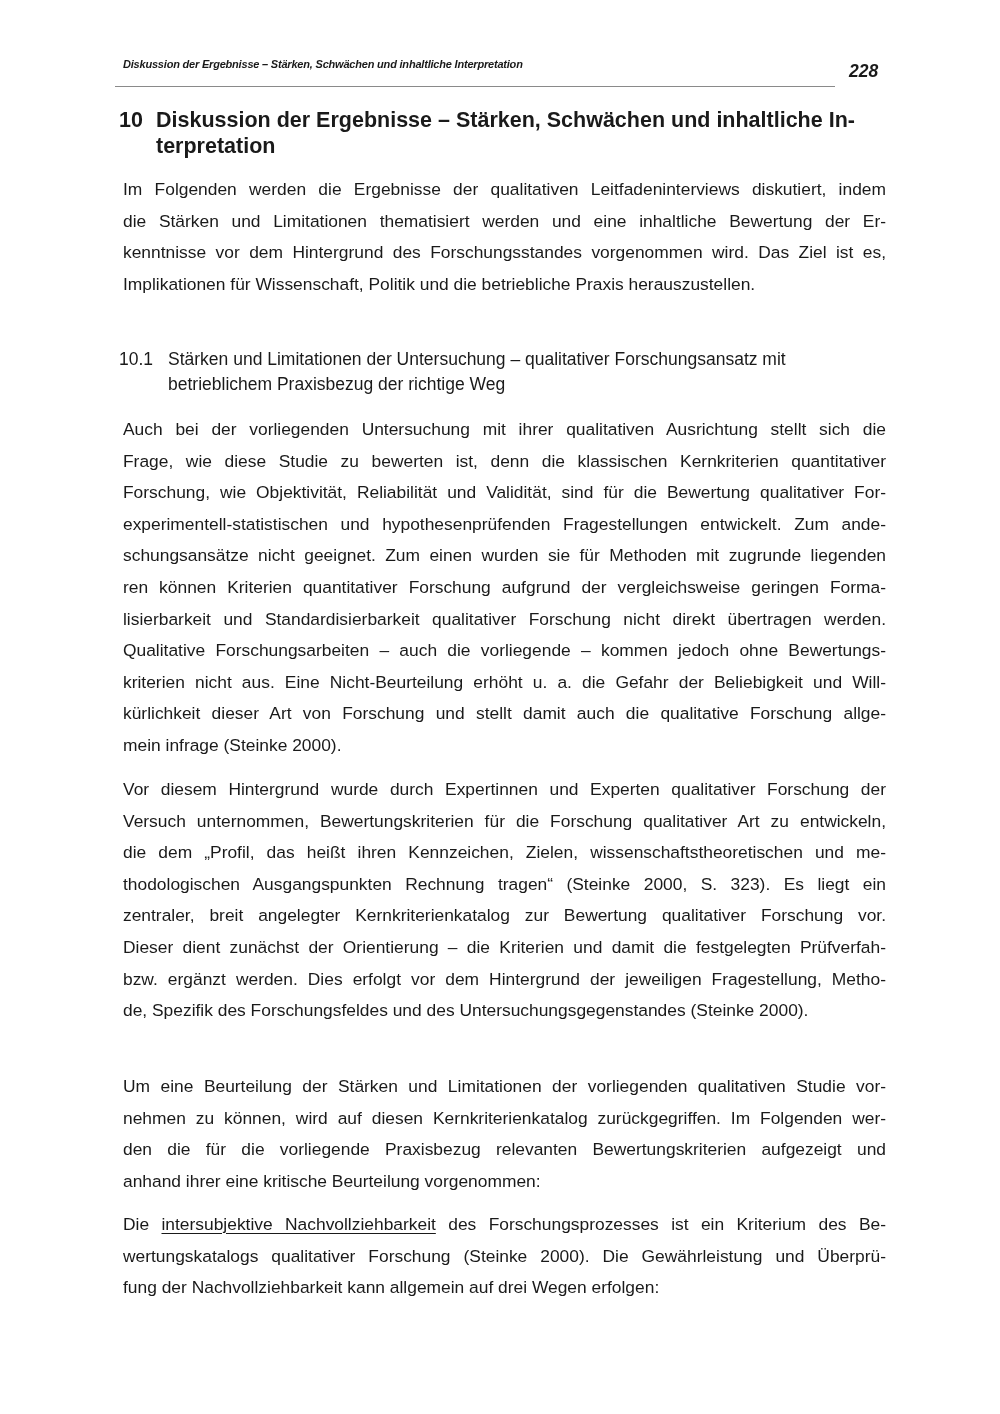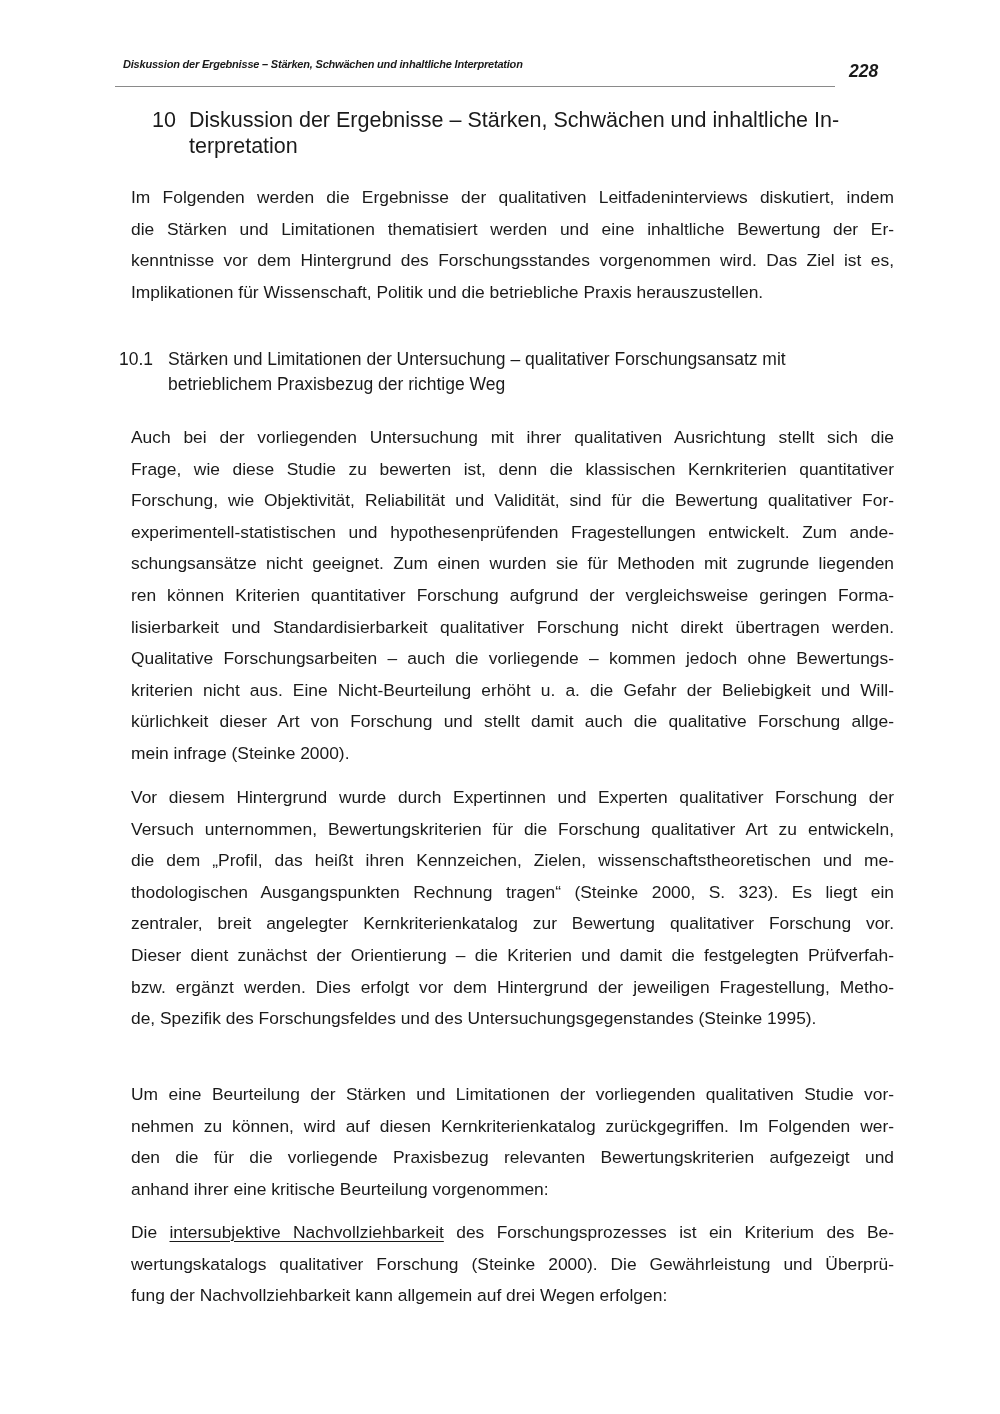--- a/index.html
+++ b/index.html
@@ -46,25 +46,24 @@
       top: 28px;
       width: 720px;
       height: 0;
       border-top: 1.3px solid #8a8a8a;
     }
     .chapter-heading {
       position: absolute;
       left: 119px;
       top: 107px;
       width: 765px;
-      font-weight: normal;
+      font-weight: bold;
       font-size: 21.5px;
       line-height: 26px;
       display: flex;
-      margin-left: 33px;
     }
     .chapter-heading .num {
       width: 37px;
       flex: 0 0 37px;
     }
     .chapter-heading .text {
       flex: 1;
     }
     .section-heading {
       position: absolute;
@@ -83,21 +82,21 @@
     .section-heading .text {
       flex: 1;
     }
     .para {
       position: absolute;
       left: 119px;
       width: 763px;
       font-size: 17.4px;
       line-height: 31.6px;
       text-align: justify;
-      margin: 12px;
+      margin: 4px;
     }
     .para .line {
       display: block;
       text-align: justify;
       text-align-last: justify;
       white-space: nowrap;
       height: 31.6px;
     }
     .para .line.last {
       text-align-last: left;
@@ -155,21 +154,21 @@
 </div>
 
 <div class="para" style="top:770px;">
   <span class="line">Vor diesem Hintergrund wurde durch Expertinnen und Experten qualitativer Forschung der</span>
   <span class="line">Versuch unternommen, Bewertungskriterien für die Forschung qualitativer Art zu entwickeln,</span>
   <span class="line">die dem „Profil, das heißt ihren Kennzeichen, Zielen, wissenschaftstheoretischen und me-</span>
   <span class="line">thodologischen Ausgangspunkten Rechnung tragen“ (Steinke 2000, S. 323). Es liegt ein</span>
   <span class="line">zentraler, breit angelegter Kernkriterienkatalog zur Bewertung qualitativer Forschung vor.</span>
   <span class="line">Dieser dient zunächst der Orientierung – die Kriterien und damit die festgelegten Prüfverfah-</span>
   <span class="line">bzw. ergänzt werden. Dies erfolgt vor dem Hintergrund der jeweiligen Fragestellung, Metho-</span>
-  <span class="line last">de, Spezifik des Forschungsfeldes und des Untersuchungsgegenstandes (Steinke 1995).</span>
+  <span class="line last">de, Spezifik des Forschungsfeldes und des Untersuchungsgegenstandes (Steinke 2000).</span>
 </div>
 
 <div class="para" style="top:1067px;">
   <span class="line">Um eine Beurteilung der Stärken und Limitationen der vorliegenden qualitativen Studie vor-</span>
   <span class="line">nehmen zu können, wird auf diesen Kernkriterienkatalog zurückgegriffen. Im Folgenden wer-</span>
   <span class="line">den die für die vorliegende Praxisbezug relevanten Bewertungskriterien aufgezeigt und</span>
   <span class="line last">anhand ihrer eine kritische Beurteilung vorgenommen:</span>
 </div>
 
 <div class="para" style="top:1205px;">

